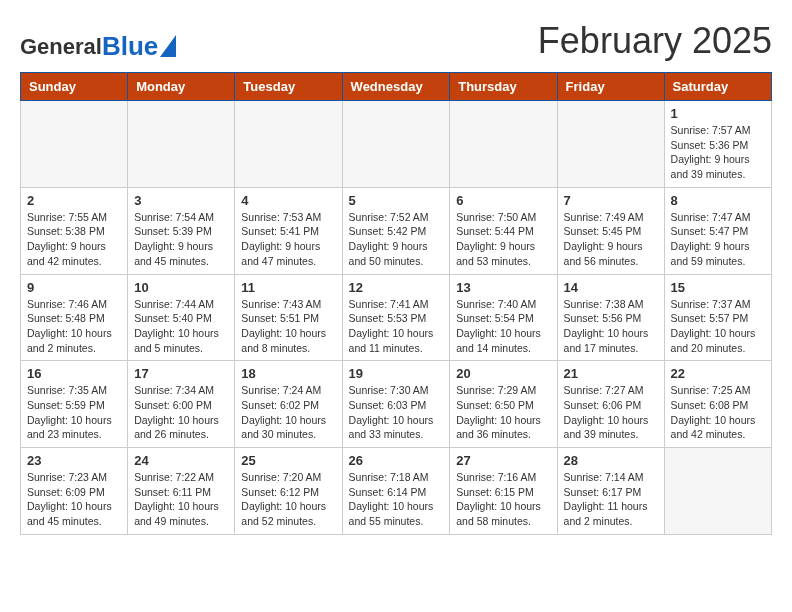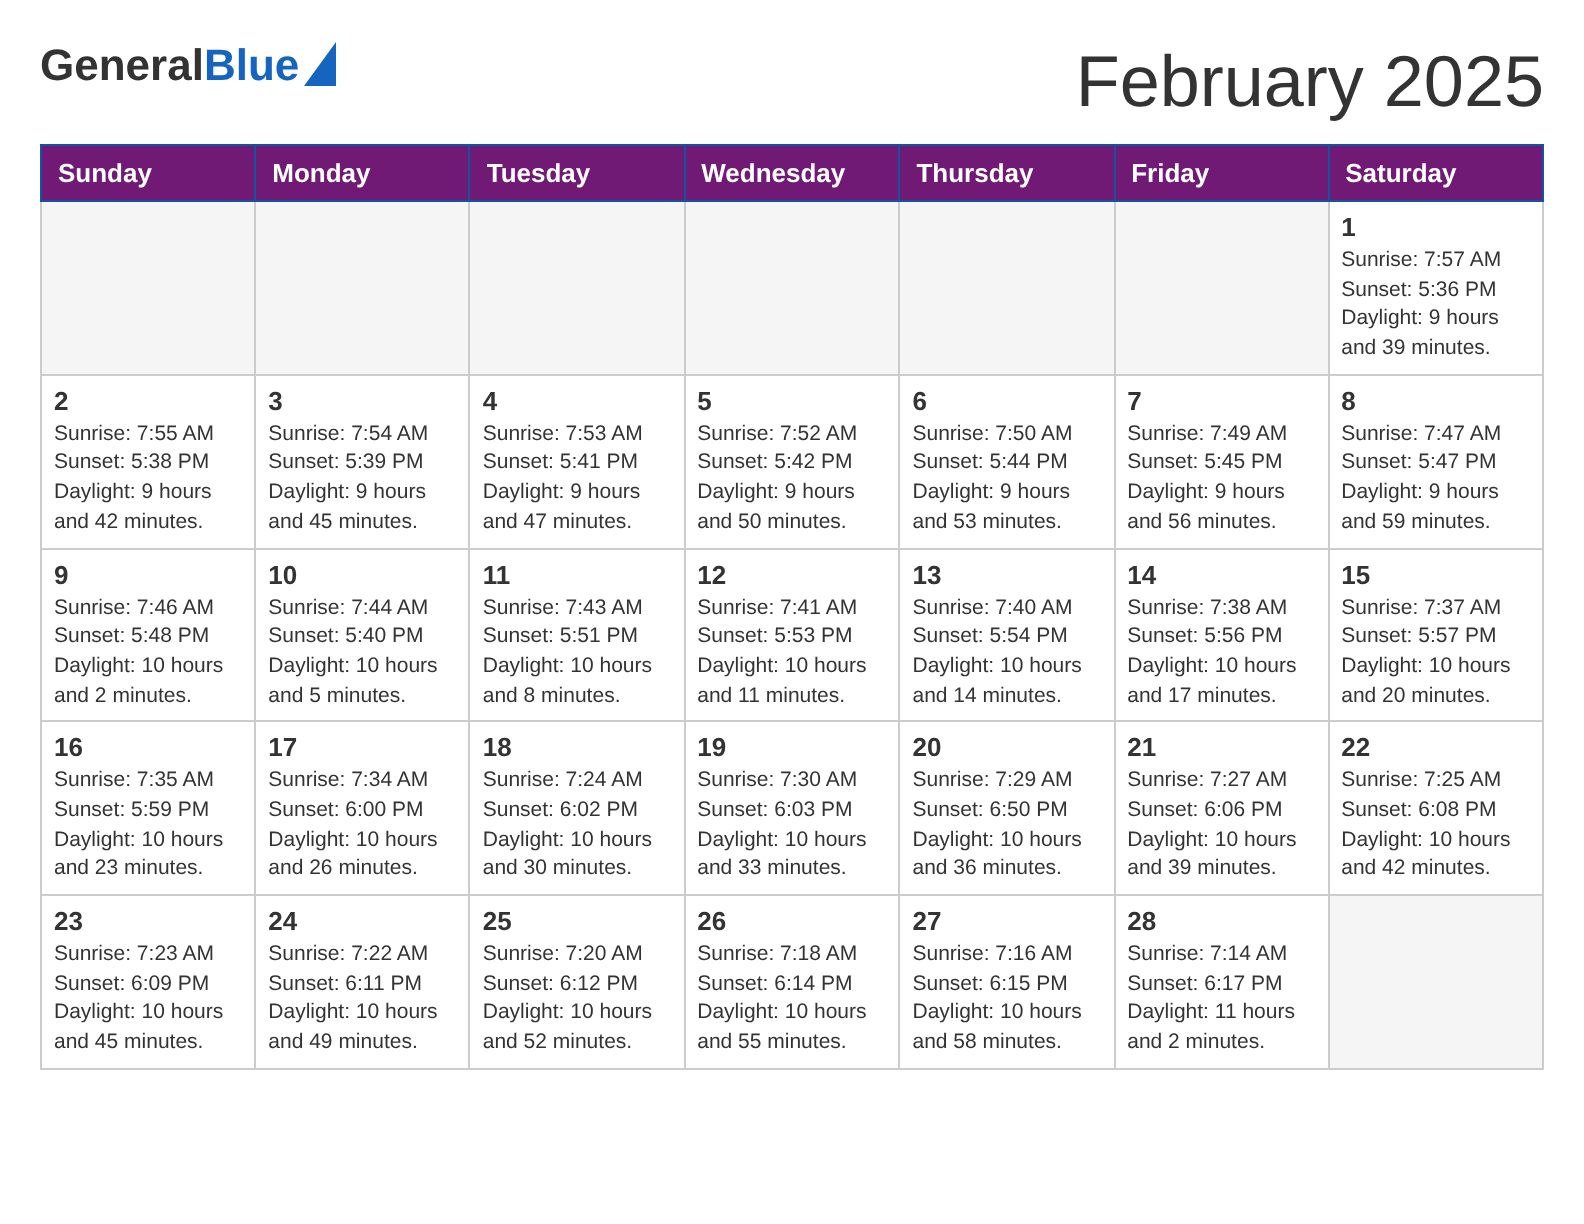--- a/index.html
+++ b/index.html
@@ -6,21 +6,21 @@
     body {
       font-family: Arial, sans-serif;
       background: #fff;
       width: 792px;
       min-height: 612px;
       padding: 20px;
     }
     .header {
       display: flex;
       justify-content: space-between;
-      align-items: flex-start;
+      align-items: flex-end;
       margin-bottom: 10px;
     }
     .logo {
       display: flex;
       align-items: center;
     }
     .logo-wrapper {
       display: flex;
       flex-direction: column;
     }
@@ -35,21 +35,21 @@
     .location {
       font-size: 14px;
       color: #555;
     }
     .calendar {
       width: 100%;
       border-collapse: collapse;
       border: 1px solid #ccc;
     }
     .calendar th {
-      background: #701a75;
+      background: #c2410c;
       color: #fff;
       font-size: 13px;
       font-weight: bold;
       text-align: left;
       padding: 6px 8px;
       border: 1px solid #1155a0;
     }
     .calendar td {
       vertical-align: top;
       border: 1px solid #ccc;
@@ -77,21 +77,21 @@
     }
   </style>
 </head>
 <body>
 
 <div class="header">
   <div class="logo">
     <div class="logo-wrapper">
       <div style="display:flex;align-items:center;">
         <span style="font-size:22px;font-weight:bold;color:#333;">General</span>
-        <span style="font-size:22px;font-weight:bold;color:#1565c0;">Blue</span>
+        <span style="font-size:26px;font-weight:bold;color:#1565c0;">Blue</span>
 
         <svg width="16" height="22" viewBox="0 0 16 22" style="margin-left:2px;margin-top:-2px;">
           <polygon points="0,22 16,22 16,0" fill="#1565c0"></polygon>
         </svg>
       </div>
     </div>
   </div>
   <div class="title-block">
     <div class="month-title">February 2025</div>
   </div>

